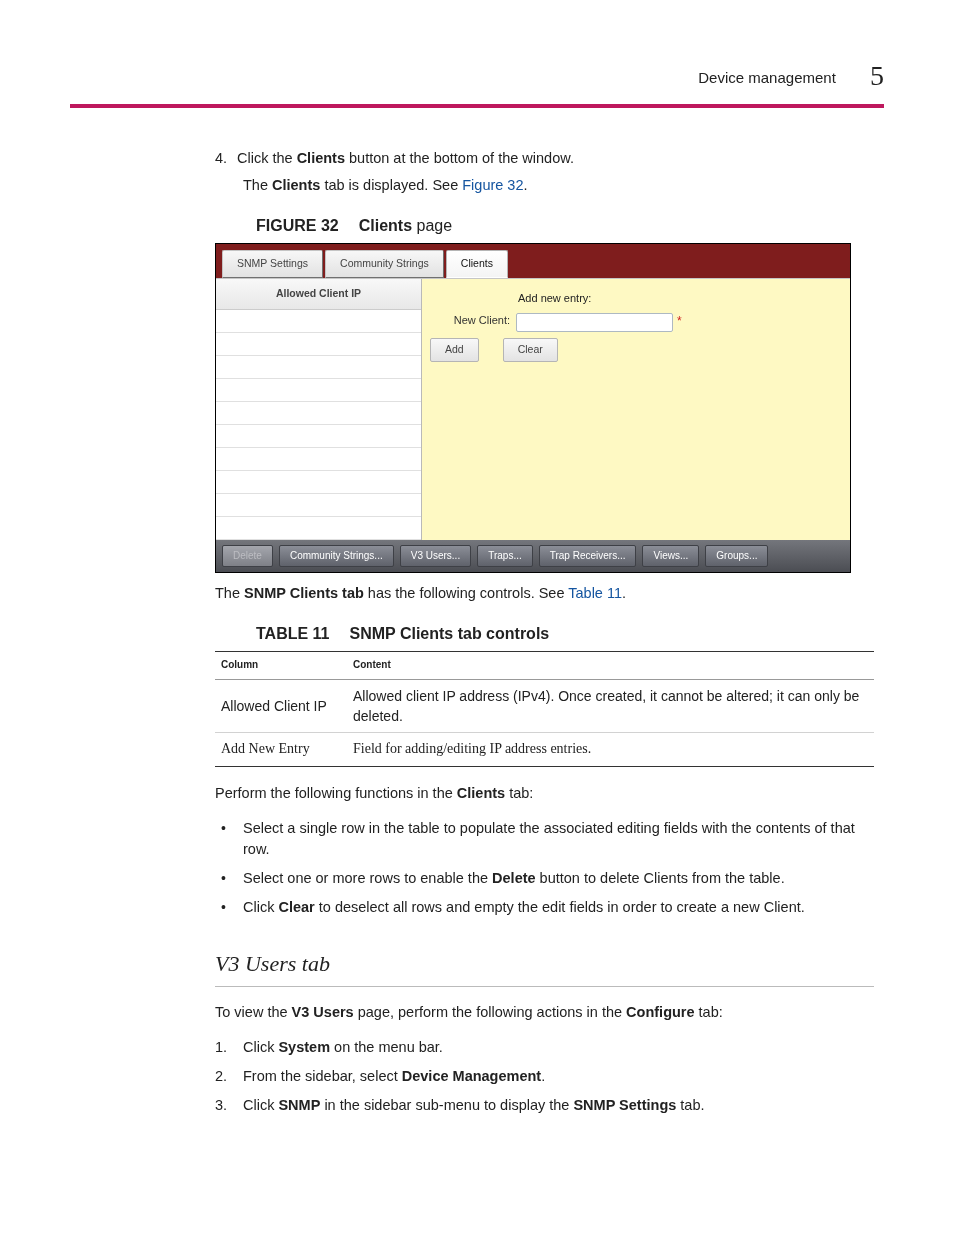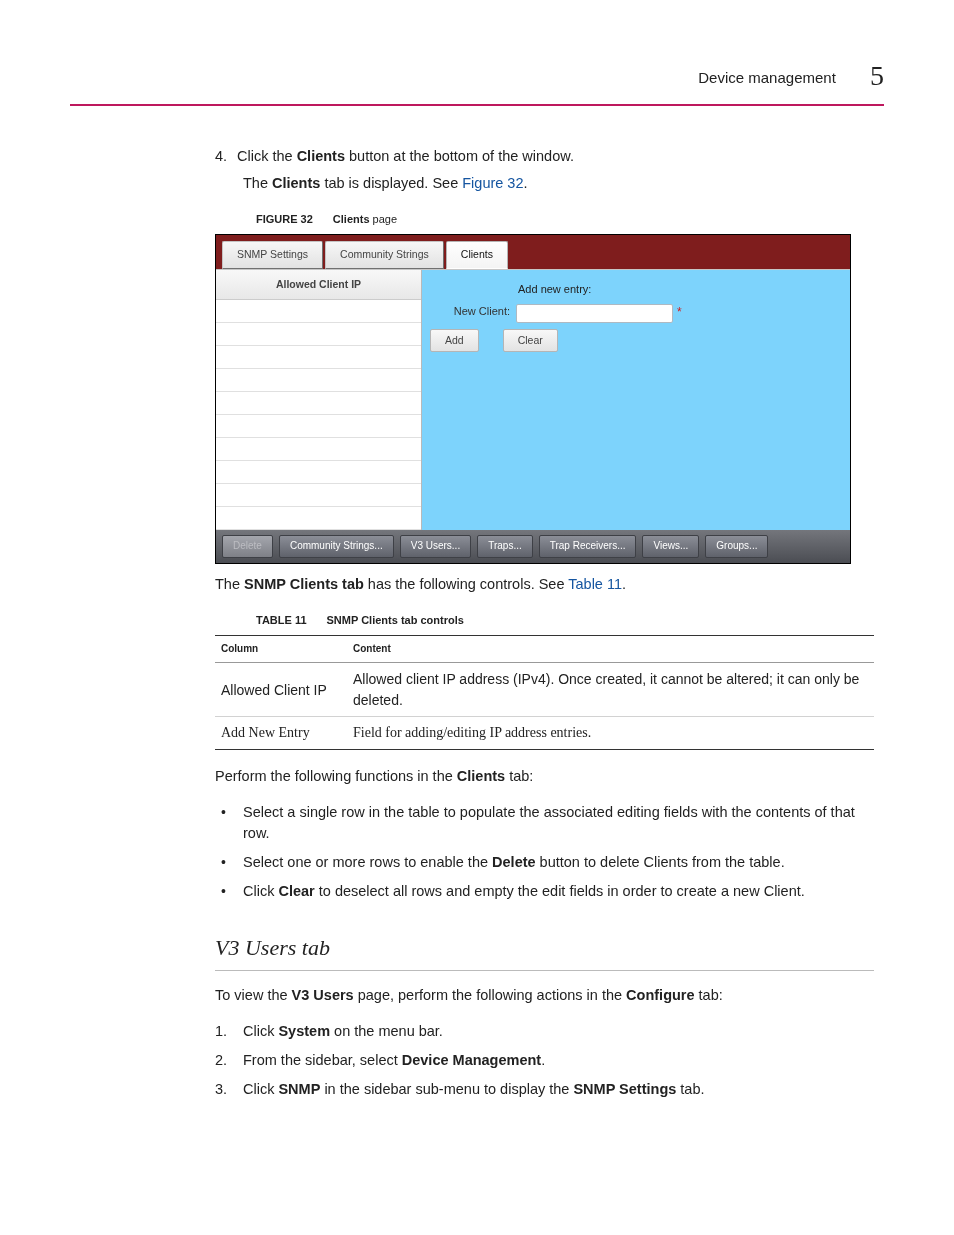--- a/index.html
+++ b/index.html
@@ -1,41 +1,41 @@
 <!DOCTYPE html>
 <html><head>
 <meta charset="utf-8">
 <style>
   html, body { margin:0; padding:0; }
   body { width:954px; height:1235px; font-family: Arial, Helvetica, sans-serif; color:#222; background:#fff; position:relative; }
   .page { padding:60px 70px 40px 70px; box-sizing:border-box; }
-  .page-header { text-align:right; font-size:15px; padding-bottom:12px; border-bottom:2px solid #be185d; margin-bottom:40px; }
+  .page-header { text-align:right; font-size:15px; padding-bottom:12px; border-bottom:4px solid #be185d; margin-bottom:40px; }
   .page-header .num { font-size:28px; font-family:Georgia,serif; font-weight:400; margin-left:30px; vertical-align:-2px; }
   .content { margin-left:145px; margin-right:10px; font-size:14.5px; line-height:1.45; }
   .step-list { list-style:none; margin:0 0 10px 0; padding:0; }
   .step-list > li { padding-left:28px; text-indent:-28px; margin-bottom:4px;margin-top:6px; }
   .step-list > li .step-num { display:inline-block; width:22px; text-indent:0; }
   .step-body { margin-left:28px; margin-top:6px; }
   .bold { font-weight:700; }
   .link { color:#1555a0; }
-  .caption { font-size:11px; margin:18px 0 6px 0;padding-left:41px; }
+  .caption { font-size:16px; margin:18px 0 6px 0;padding-left:41px; }
   .caption .cap-label { font-weight:700; margin-right:20px; }
 
   
   .figure-box { width:634px; border:1px solid #000; background:#fff; font-size:11px; }
   .fig-tabs { padding:6px 6px 0 6px; background:#7f1d1d; }
   .tab { display:inline-block; padding:5px 14px 6px 14px; border:1px solid #b5b5b5; background:linear-gradient(#fdfdfd,#e6e6e6); color:#444; font-size:10.5px; margin-right:-1px; border-bottom:none; border-top-left-radius:2px; border-top-right-radius:2px; vertical-align:bottom; }
   .tab.tool { border:1px outset #c4c4c4; background:linear-gradient(#f7f7f7,#e2e2e2); }
   .tab.active { background:linear-gradient(#fff,#f4f4f4); color:#111; font-weight:400; border-bottom:1px solid #fff; }
   .fig-body { display:flex; border-top:1px solid #c6c6c6; }
   .fig-left { width:205px; border-right:1px solid #b9b9b9; }
   .fig-left .col-header { text-align:center; font-size:10.5px; font-weight:700; color:#444; padding:7px 4px; border-bottom:1px solid #ccc; background:linear-gradient(#f8f8f8,#e8e8e8); }
   .fig-left-rows { height:230px; }
   .fig-left-rows .row { border-bottom:1px solid #e0e0e0; height:22px; }
-  .fig-right { flex:1; padding:6px 8px; background:#7dd3fc; }
+  .fig-right { flex:1; padding:6px 8px; background:#fef9c3; }
   .addnew { font-size:11px; color:#222; margin:6px 0 6px 88px; }
   .row-line { display:flex; margin-bottom:6px; }
   .lbl { width:80px; text-align:right; font-size:11px; color:#333; margin-right:6px; }
   .txt { border:1px solid #aeb9c2; background:#fff; height:17px; width:155px; border-radius:2px; }
   .star { color:#cf1f1f; margin-left:4px; font-size:12px; }
   .btn-row { margin-left:0px; margin-top:4px; }
   .dlg-btn { display:inline-block; padding:3px 14px; font-size:10.5px; color:#444; background:linear-gradient(#f8f8f8,#e3e3e3); border:1px solid #b5b5b5; border-radius:2px; }
   .dlg-btn + .dlg-btn { margin-left:24px; }
 
   .fig-status { border-top:1px solid #ccc; padding:4px 6px; display:flex; align-items:center; font-size:10.5px; color:#777; background:#fcfcfc; }

